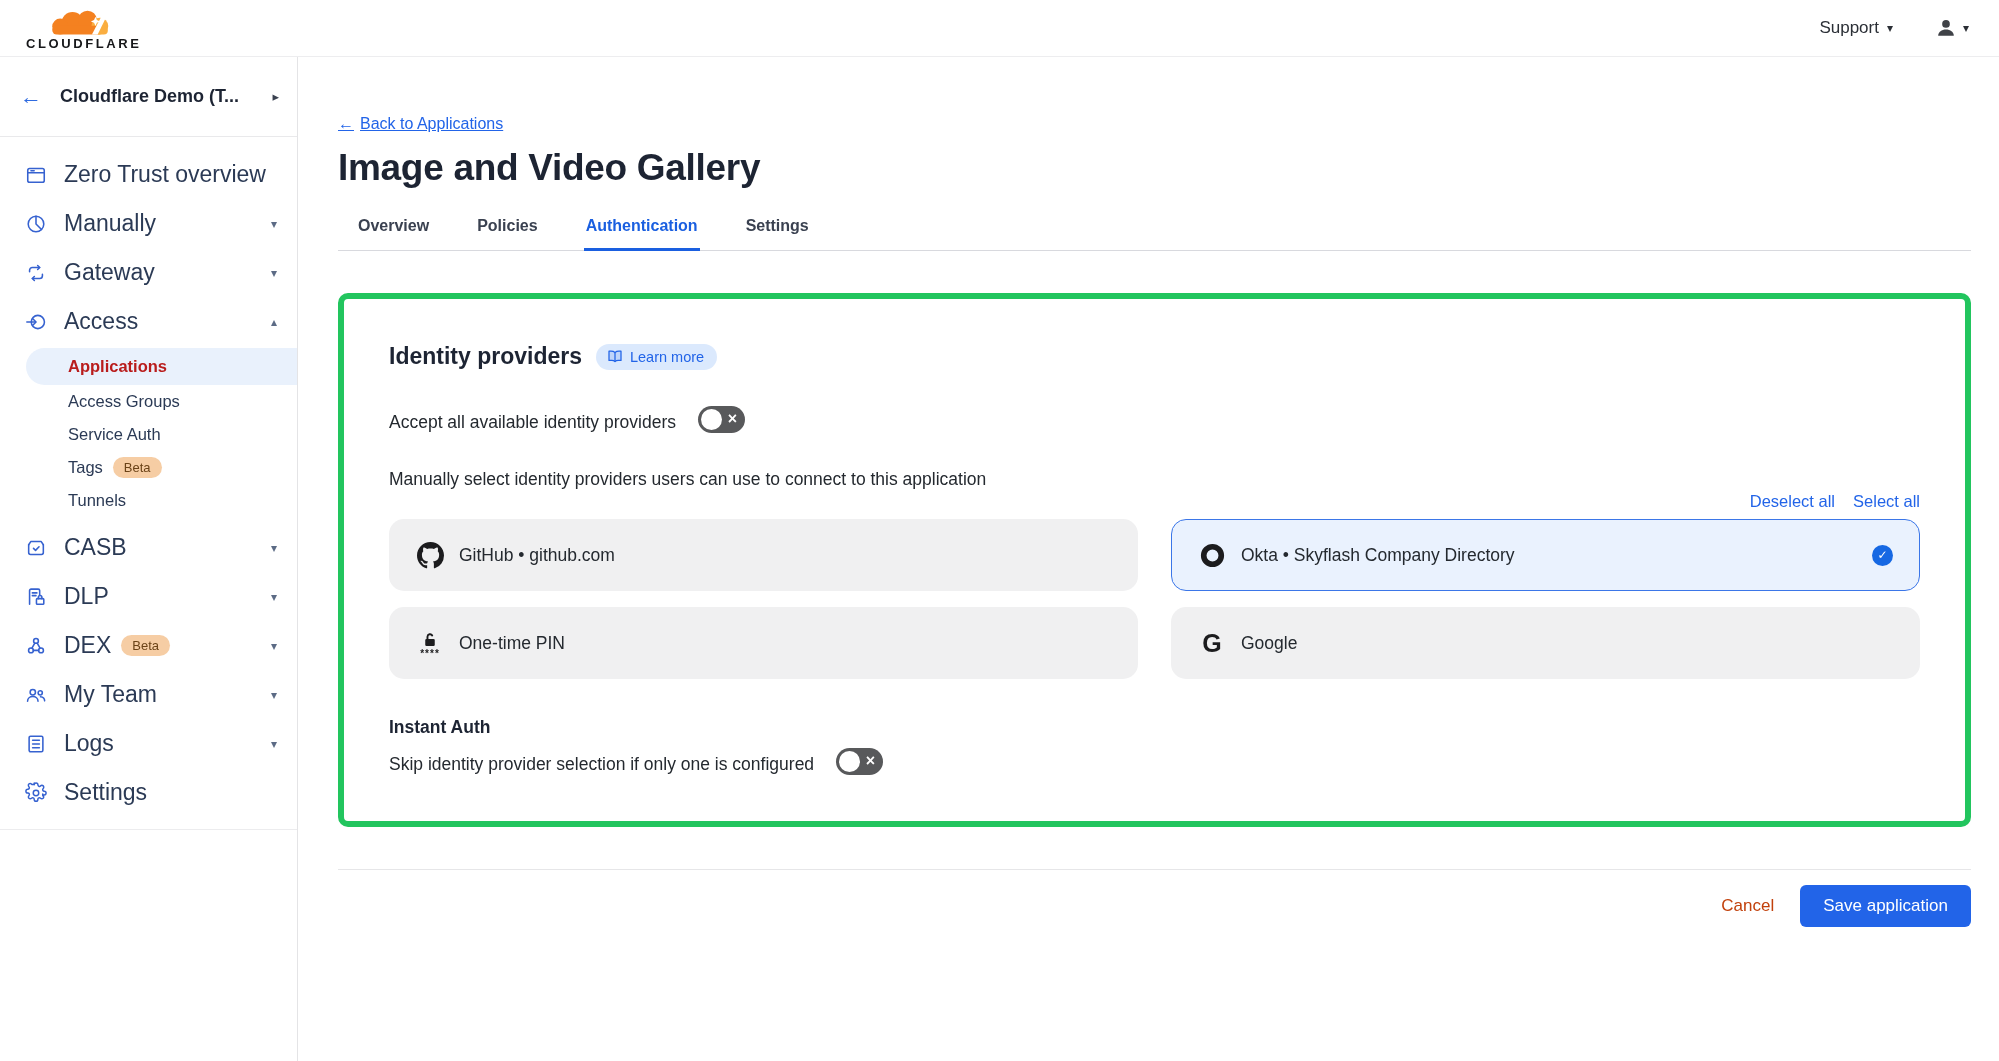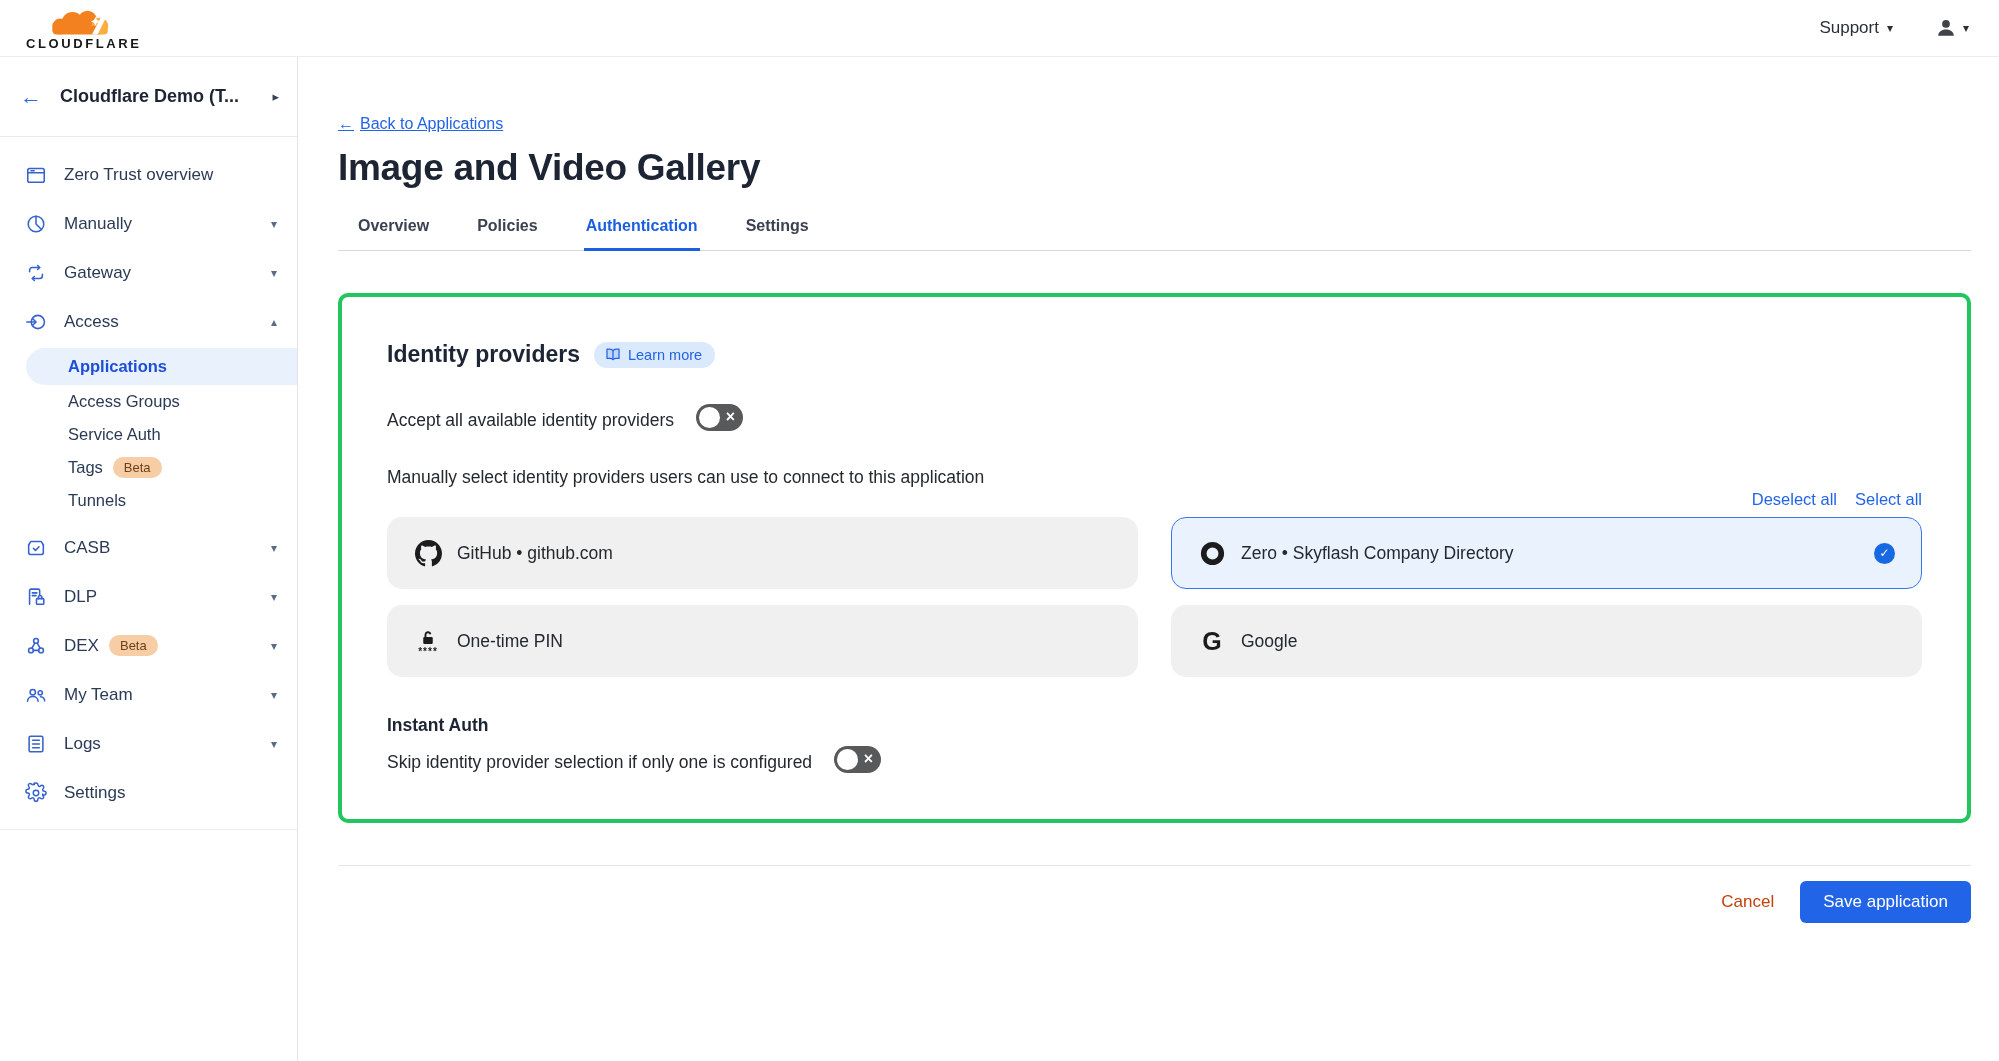--- a/index.html
+++ b/index.html
@@ -26,45 +26,45 @@
   .back-arrow { color:#2f6be0; font-size:22px; line-height:1; cursor:pointer; }
   .account-name { font-size:18px; font-weight:700; color:#1d2433; margin-left:18px;
     white-space:nowrap; overflow:hidden; }
   .side-head .caret-right { margin-left:auto; font-size:13px; color:#3a4150; cursor:pointer; }
 
   .nav { padding-top:13px; }
   .nav-item { height:49px; display:flex; align-items:center; padding:0 20px 0 24px; cursor:pointer; }
   .nav-icon { width:24px; height:24px; flex:0 0 24px; color:#3662d0; display:flex;
     align-items:center; justify-content:center; }
   .nav-icon svg { width:22px; height:22px; }
-  .nav-label { margin-left:16px; font-size:17px; font-weight:500; color:#2b3a55; }
+  .nav-label { margin-left:16px; font-size:23px; font-weight:500; color:#2b3a55; }
   .nav-caret { margin-left:auto; font-size:12px; color:#5c6b85; }
 
   .subnav { margin:2px 0 6px; }
   .sub-item { height:33px; display:flex; align-items:center; padding-left:68px;
     font-size:16.5px; color:#2b3a55; cursor:pointer; }
   .sub-item.selected { height:37px; margin-left:26px; padding-left:42px;
-    background:#e9f1fc; border-radius:19px 0 0 19px; font-weight:700; color:#1d4ed8; }
+    background:#e9f1fc; border-radius:19px 0 0 19px; font-weight:700; color:#b91c1c; }
   .beta-badge { margin-left:10px; background:#f6cda4; color:#6b4318; font-size:13px;
     padding:3px 11px; border-radius:11px; font-weight:500; }
   .side-divider { border:none; border-top:1px solid #ececee; margin:12px 0 0; }
 
   
   .main { flex:1; padding:58px 28px 0 40px; background:#fff; overflow:hidden; }
   .back-link { display:inline-flex; align-items:center; gap:6px; color:#2264e8;
     font-size:16px; text-decoration:underline; cursor:pointer; }
   h1.page-title { margin-top:14px; font-size:37px; font-weight:700; color:#1d2433; letter-spacing:-.3px; }
 
   .tabs { margin-top:18px; display:flex; gap:44px; border-bottom:1px solid #d8d9de; padding-left:18px; }
   .tab { padding:10px 2px 13px; font-size:16px; font-weight:600; color:#3a4150; cursor:pointer;
     border-bottom:3px solid transparent; margin-bottom:-1px; }
   .tab.active { color:#1a5fe0; border-bottom-color:#1a5fe0; }
 
   
-  .card { margin-top:42px; border:4px solid #22c55e; border-radius:10px; background:#fff;
+  .card { margin-top:42px; border:6px solid #22c55e; border-radius:10px; background:#fff;
     padding:44px 45px 46px; }
   .card-head { display:flex; align-items:center; gap:14px; }
   .card-title { font-size:23px; font-weight:700; color:#1d2433; }
   .learn-more { display:inline-flex; align-items:center; gap:7px; background:#dbe9fd;
     color:#2264e8; font-size:14.5px; padding:5px 13px 5px 11px; border-radius:13px; cursor:pointer; }
   .learn-more svg { width:16px; height:16px; }
 
   .toggle-row { margin-top:36px; display:flex; align-items:flex-end; gap:22px; }
   .toggle-label { font-size:17.5px; color:#24292f; }
   .toggle { position:relative; width:47px; height:27px; border-radius:14px; background:#58595b;
@@ -338,21 +338,21 @@
             </span>
           <span class="p-name">GitHub • github.com</span>
         </div>
 
         <div class="provider selected">
           <span class="p-icon">
             <svg width="27" height="27" viewBox="0 0 24 24" fill="none">
               <circle cx="12" cy="12" r="7.8" stroke="#1c1c1e" stroke-width="5"></circle>
             </svg>
             </span>
-          <span class="p-name">Zero • Skyflash Company Directory</span>
+          <span class="p-name">Okta • Skyflash Company Directory</span>
           <span class="check-badge">✓</span>
         </div>
 
         <div class="provider">
           <span class="p-icon">
             <svg width="20" height="19" viewBox="0 0 24 24">
               <rect x="6" y="10" width="12" height="9" rx="1.5" fill="#1c1c1e"></rect>
               <path d="M8.8 10V7.2a3.2 3.2 0 0 1 6-1.5" fill="none" stroke="#1c1c1e" stroke-width="2.4" stroke-linecap="round"></path>
             </svg>
             <span class="otp-stars">****</span>

